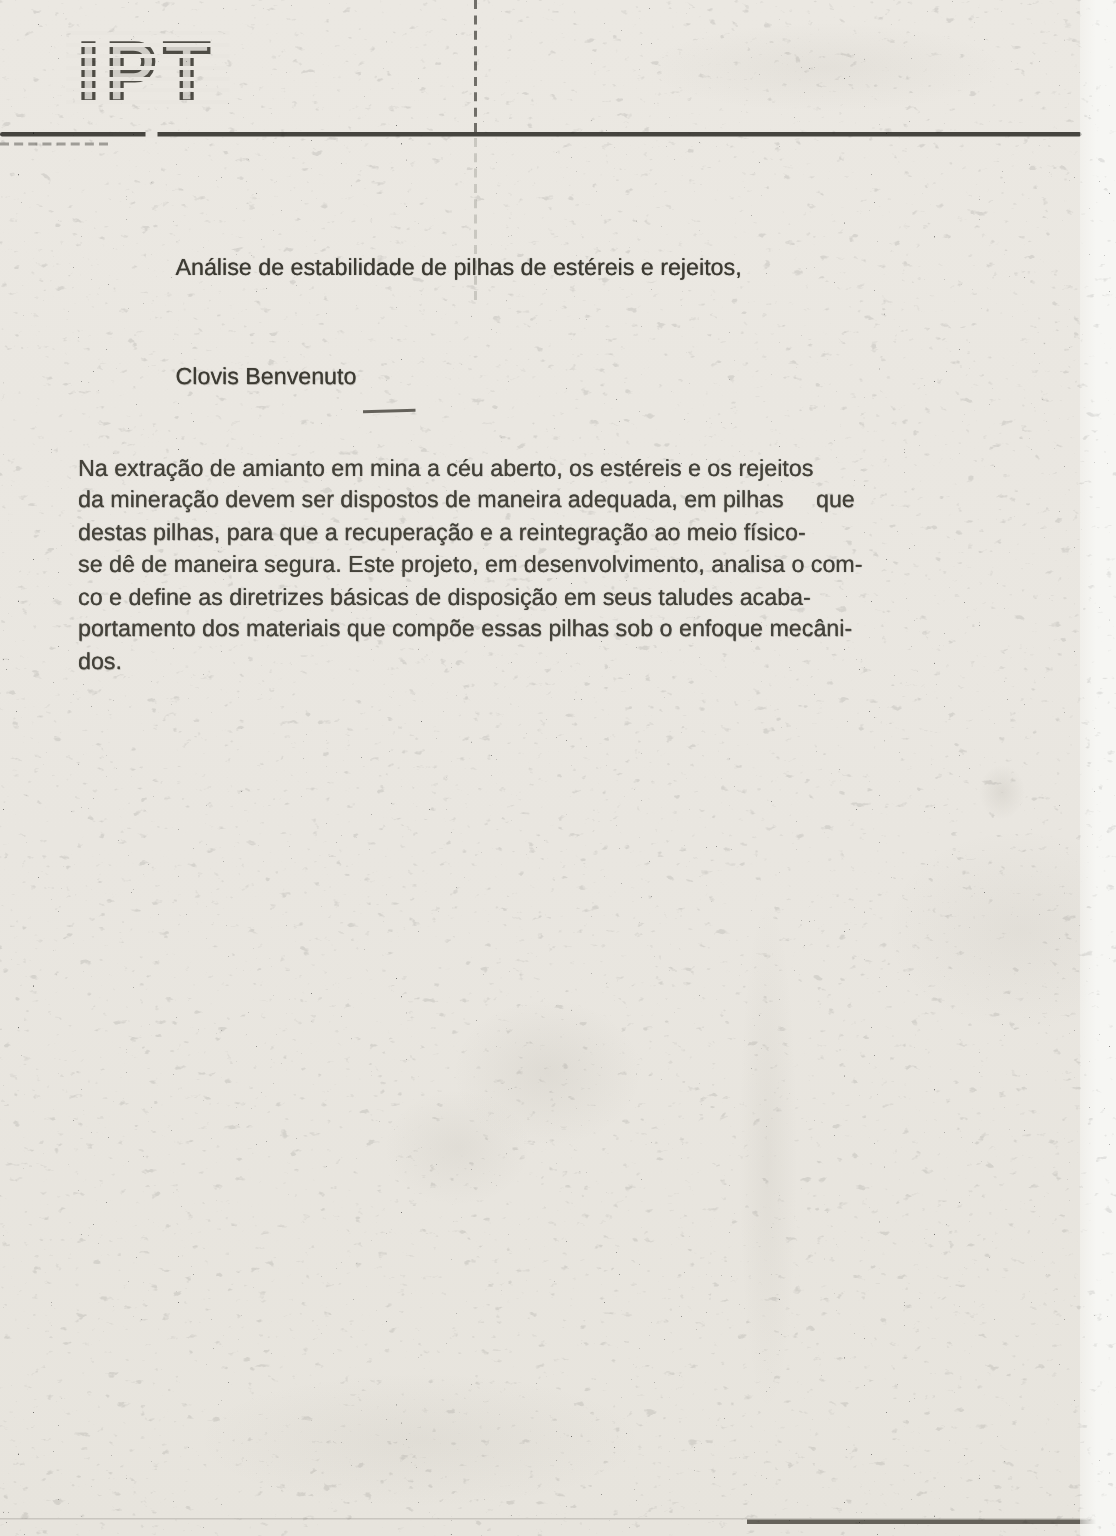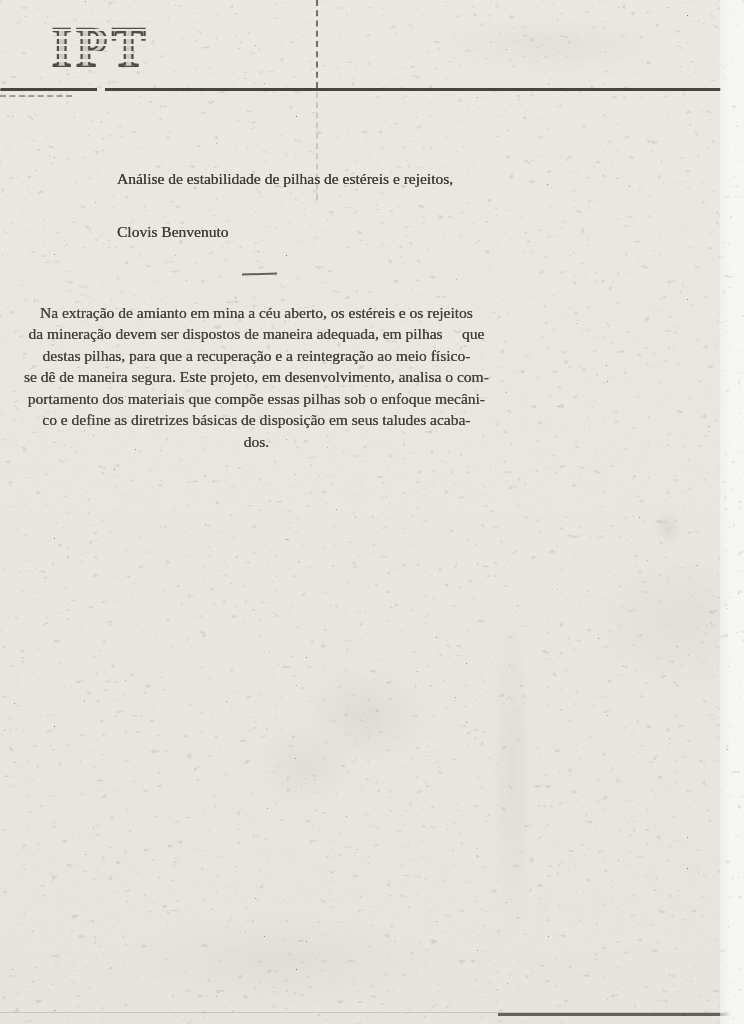--- a/index.html
+++ b/index.html
@@ -2,21 +2,21 @@
 <html><head>
 <meta charset="utf-8">
 <style>
   html,body{margin:0;padding:0;background:#d8d5cf;}
   .page{
     position:relative;
     width:744px;height:1024px;
     margin:0 auto;
     background:linear-gradient(180deg,#ebe8e2 0%,#e9e6e0 55%,#e7e4dd 100%);
     overflow:hidden;
-    font-family:Liberation Serif, serif;
+    font-family:Liberation Sans, sans-serif;
   }
   
   .paper-texture{
     position:absolute;inset:0;z-index:1;pointer-events:none;
     background-image:
       radial-gradient(90px 70px at 365px 715px, rgba(92,86,70,0.07), transparent 70%),
       radial-gradient(70px 55px at 305px 765px, rgba(92,86,70,0.06), transparent 70%),
       radial-gradient(26px 230px at 512px 770px, rgba(92,86,70,0.055), transparent 75%),
       radial-gradient(22px 26px at 668px 528px, rgba(92,86,70,0.09), transparent 70%),
       radial-gradient(200px 60px at 280px 960px, rgba(92,86,70,0.05), transparent 75%),
@@ -44,23 +44,23 @@
   
   .rule-main{position:absolute;left:0;top:88px;width:721px;height:2.6px;background:#2f2d28;opacity:.88;z-index:2;border-radius:2px;}
   .rule-gap{position:absolute;left:97px;top:87px;width:8px;height:5px;background:#e9e6e0;z-index:2;}
   .rule-dashed{position:absolute;left:0;top:95px;width:72px;border-top:2px dashed rgba(55,53,47,0.42);z-index:2;}
   .vdash-top{position:absolute;left:316px;top:0;height:88px;border-left:2.4px dashed rgba(55,53,47,0.68);z-index:2;}
   .vdash-bottom{position:absolute;left:316px;top:92px;height:108px;border-left:2px dashed rgba(55,53,47,0.18);z-index:2;}
 
   
   .title-block{position:absolute;left:117px;top:167px;z-index:3;}
   .title-block .tline{line-height:24.2px;}
-  .author-block{position:absolute;left:117px;top:220px;z-index:3;}
+  .author-block{position:absolute;left:117px;top:240px;z-index:3;}
   .author-block .tline{line-height:23.8px;}
-  .abstract{position:absolute;left:24px;top:302px;z-index:3;text-align:center;}
+  .abstract{position:absolute;left:52px;top:302px;z-index:3;}
   .abstract .tline{line-height:21.45px;}
 
   .tline{
     white-space:pre;
     font-size:15.5px;
     color:#44423a;
     text-shadow:0 0 0.55px rgba(64,62,54,0.85), 0.3px 0.4px 0 rgba(64,62,54,0.28);
   }
   .title-block .tline, .author-block .tline{color:#3d3b33;}
 
@@ -97,22 +97,22 @@
   <section class="author-block">
     <div class="tline">Clovis Benvenuto</div>
   </section>
   <div class="strike-mark"></div>
 
   <section class="abstract">
     <div class="tline">Na extração de amianto em mina a céu aberto, os estéreis e os rejeitos</div>
     <div class="tline">da mineração devem ser dispostos de maneira adequada, em pilhas     que</div>
     <div class="tline">destas pilhas, para que a recuperação e a reintegração ao meio físico-</div>
     <div class="tline">se dê de maneira segura. Este projeto, em desenvolvimento, analisa o com-</div>
+    <div class="tline">co e define as diretrizes básicas de disposição em seus taludes acaba-</div>
     <div class="tline">portamento dos materiais que compõe essas pilhas sob o enfoque mecâni-</div>
-    <div class="tline">co e define as diretrizes básicas de disposição em seus taludes acaba-</div>
     <div class="tline">dos.</div>
   </section>
 
   <div class="bottom-line-faint"></div>
   <div class="bottom-line-dark"></div>
   <div class="right-strip"></div>
 
   <svg class="noise" width="744" height="1024" aria-hidden="true">
     <defs>
       <filter id="speckFine" x="0" y="0" width="100%" height="100%">

